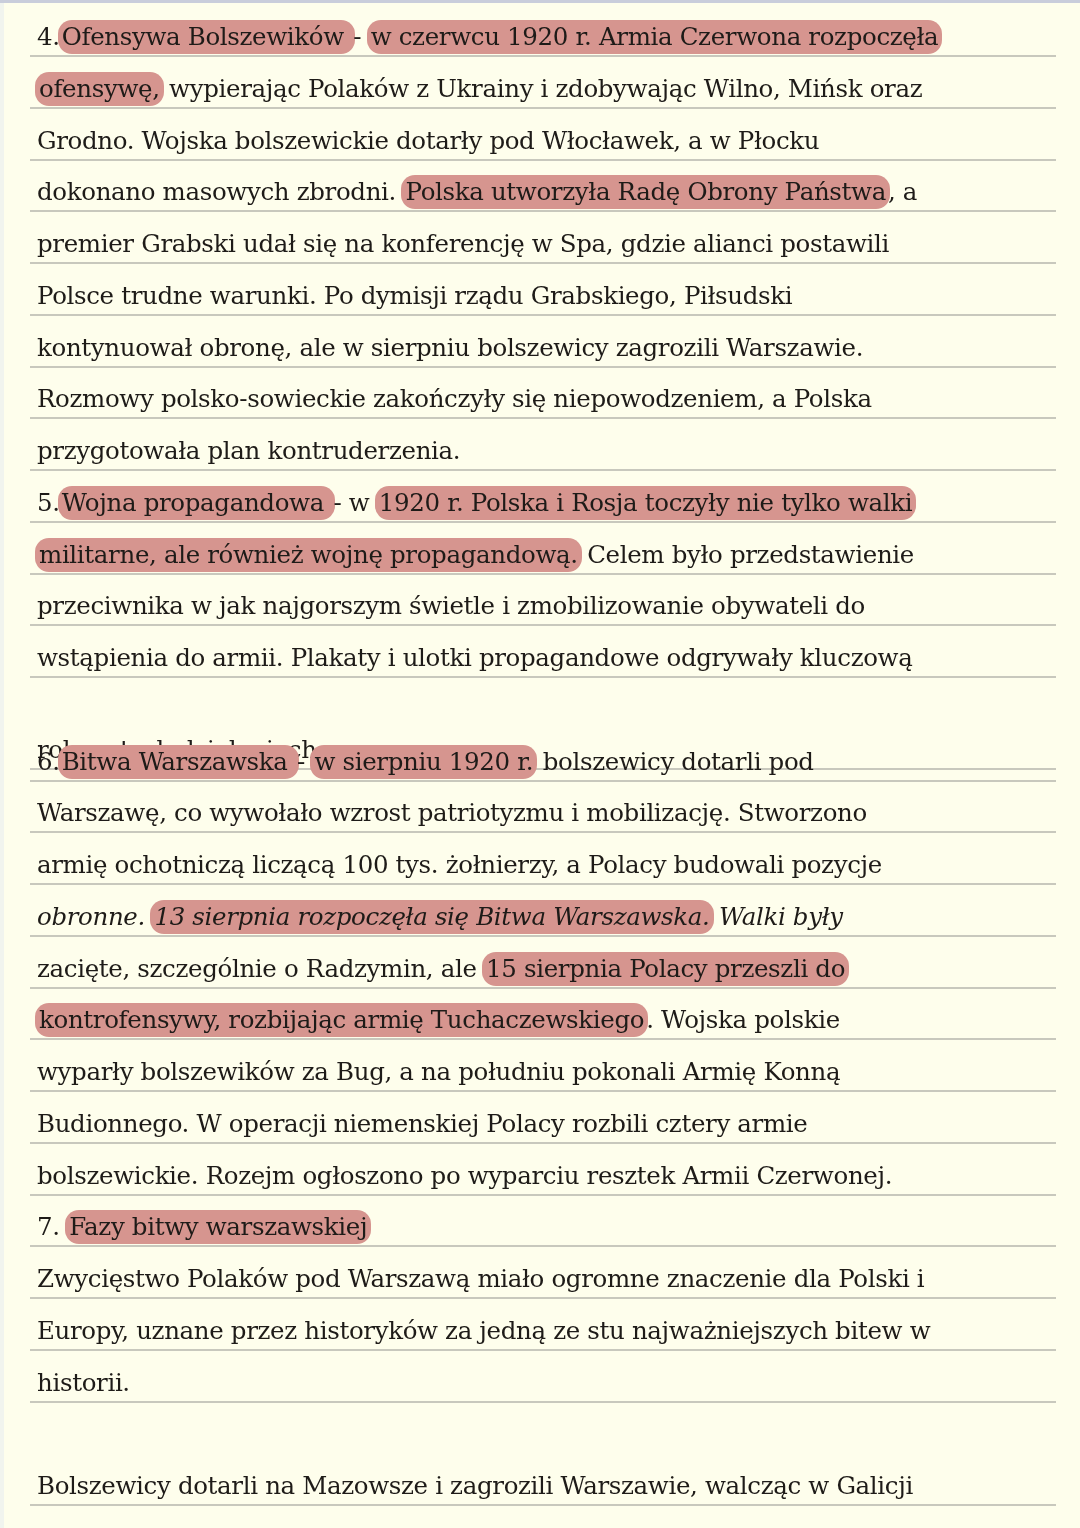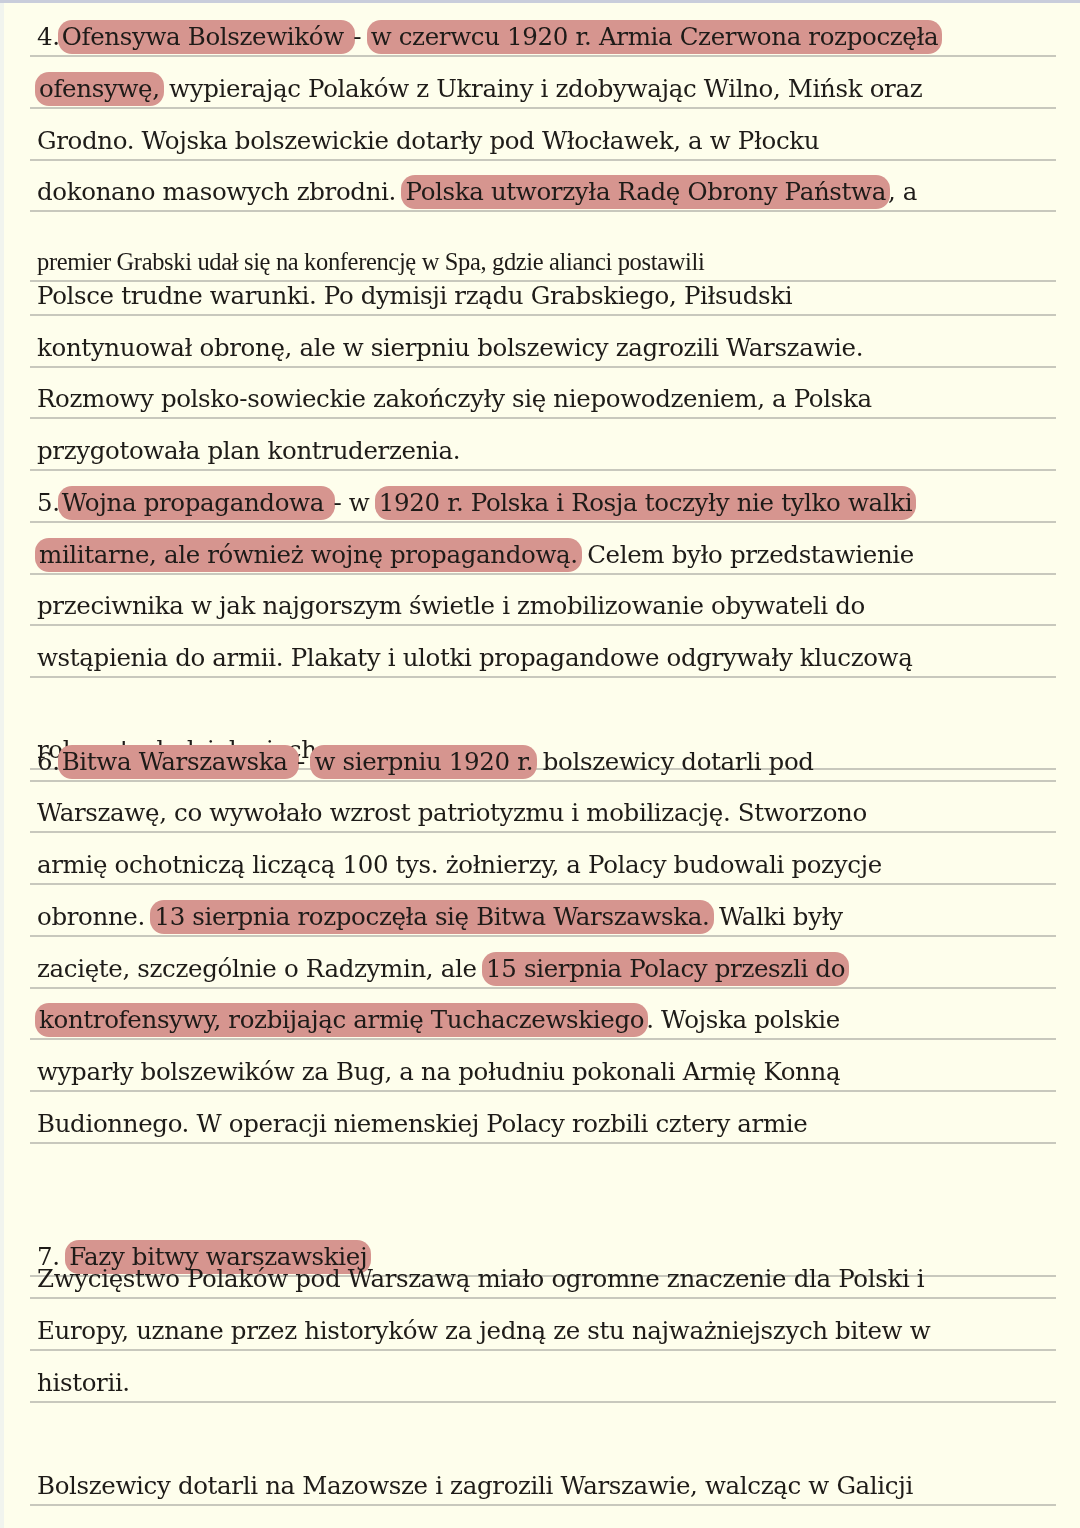--- a/index.html
+++ b/index.html
@@ -59,21 +59,21 @@
     </div>
     <div class="line" style="top: 58.75px;">
       <span class="txt"><span class="hl">ofensywę,</span><span> wypierając Polaków z Ukrainy i zdobywając Wilno, Mińsk oraz</span></span>
     </div>
     <div class="line" style="top: 110.5px;">
       <span class="txt"><span>Grodno. Wojska bolszewickie dotarły pod Włocławek, a w Płocku</span></span>
     </div>
     <div class="line" style="top: 162.25px;">
       <span class="txt"><span>dokonano masowych zbrodni. </span><span class="hl">Polska utworzyła Radę Obrony Państwa</span><span>, a</span></span>
     </div>
-    <div class="line" style="top: 232px; font-family: Liberation Serif, serif;">
+    <div class="line" style="top: 214px;">
       <span class="txt"><span>premier Grabski udał się na konferencję w Spa, gdzie alianci postawili</span></span>
     </div>
     <div class="line" style="top: 317.5px;">
       <span class="txt"><span>kontynuował obronę, ale w sierpniu bolszewicy zagrozili Warszawie.</span></span>
     </div>
     <div class="line" style="top: 265.75px;">
       <span class="txt"><span>Polsce trudne warunki. Po dymisji rządu Grabskiego, Piłsudski</span></span>
     </div>
     <div class="line" style="top: 369.25px;">
       <span class="txt"><span>Rozmowy polsko-sowieckie zakończyły się niepowodzeniem, a Polska</span></span>
@@ -98,36 +98,39 @@
     </div>
     <div class="line" style="top: 731.5px;">
       <span class="txt"><span>6.</span><span class="hl">Bitwa Warszawska </span><span>-  </span><span class="hl">w sierpniu 1920 r.</span><span> bolszewicy dotarli pod</span></span>
     </div>
     <div class="line" style="top: 783.25px;">
       <span class="txt"><span>Warszawę, co wywołało wzrost patriotyzmu i mobilizację. Stworzono</span></span>
     </div>
     <div class="line" style="top: 835px;">
       <span class="txt"><span>armię ochotniczą liczącą 100 tys. żołnierzy, a Polacy budowali pozycje</span></span>
     </div>
-    <div class="line" style="top: 886.75px;">
+    <div class="line" style="top: 886.75px; font-style: italic;">
       <span class="txt"><span>obronne. </span><span class="hl">13 sierpnia rozpoczęła się Bitwa Warszawska.</span><span> Walki były</span></span>
     </div>
     <div class="line" style="top: 938.5px;">
       <span class="txt"><span>zacięte, szczególnie o Radzymin, ale </span><span class="hl">15 sierpnia Polacy przeszli do</span></span>
     </div>
     <div class="line" style="top: 990.25px;">
       <span class="txt"><span class="hl">kontrofensywy, rozbijając armię Tuchaczewskiego</span><span>. Wojska polskie</span></span>
     </div>
     <div class="line" style="top: 1093.75px;">
       <span class="txt"><span>Budionnego. W operacji niemenskiej Polacy rozbili cztery armie</span></span>
     </div>
     <div class="line" style="top: 1042px;">
       <span class="txt"><span>wyparły bolszewików za Bug, a na południu pokonali Armię Konną</span></span>
     </div>
-    <div class="line" style="top: 1197.25px; margin-top: 30px;">
+    <div class="line" style="top: 1145.5px;">
+      <span class="txt"><span>bolszewickie. Rozejm ogłoszono po wyparciu resztek Armii Czerwonej.</span></span>
+    </div>
+    <div class="line" style="top: 1197.25px;">
       <span class="txt"><span>7. </span><span class="hl">Fazy bitwy warszawskiej</span></span>
     </div>
     <div class="line" style="top: 1249px;">
       <span class="txt"><span>Zwycięstwo Polaków pod Warszawą miało ogromne znaczenie dla Polski i</span></span>
     </div>
     <div class="line" style="top: 1352.5px;">
       <span class="txt"><span>historii.</span></span>
     </div>
     <div class="line" style="top: 1300.75px;">
       <span class="txt"><span>Europy, uznane przez historyków za jedną ze stu najważniejszych bitew w</span></span>

